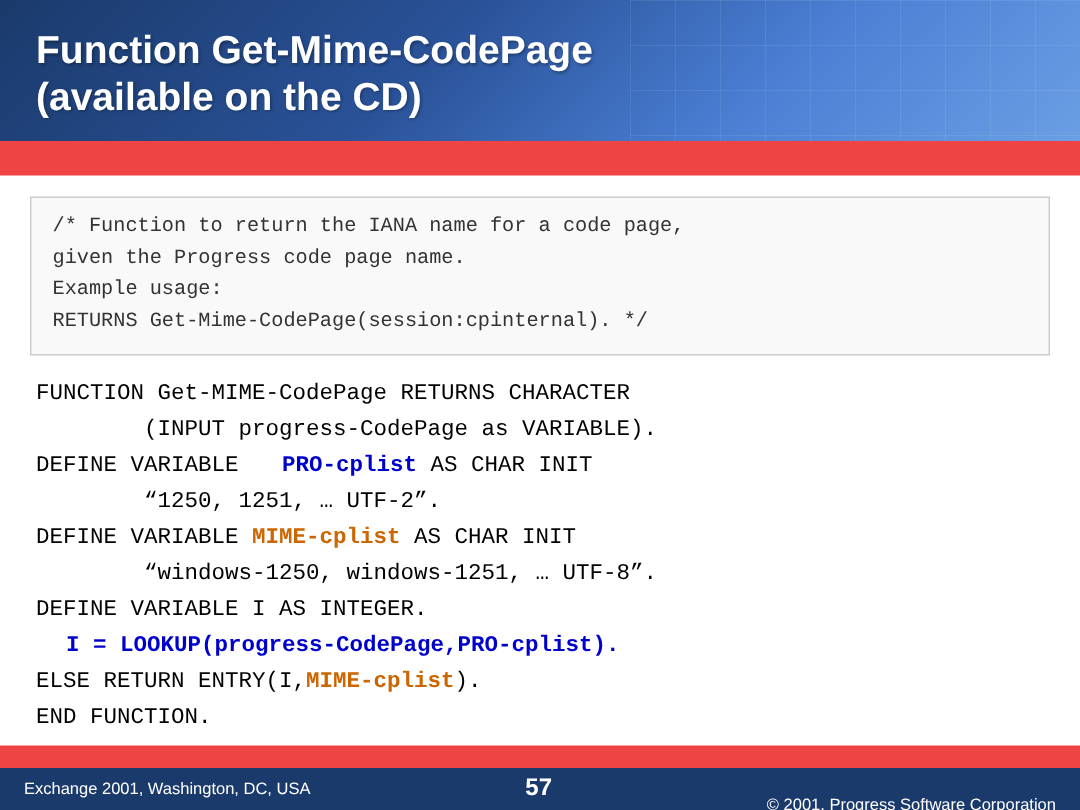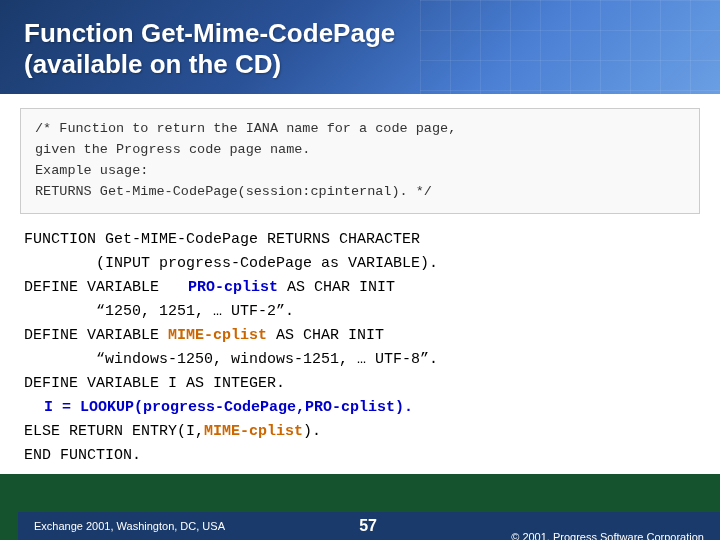--- a/index.html
+++ b/index.html
@@ -8,21 +8,21 @@
       height: 540px;
       background: #ffffff;
       font-family: Arial, sans-serif;
       overflow: hidden;
     }
 
     .slide {
       width: 720px;
       height: 540px;
       position: relative;
-      background: #14532d;
+      background: #ef4444;
     }
 
     
     .header {
       background: linear-gradient(135deg, #1a3a6b 0%, #2a5298 40%, #4a7fd4 70%, #6a9fe4 100%);
       padding: 18px 24px 14px 24px;
       position: relative;
       min-height: 90px;
     }
 
@@ -45,20 +45,21 @@
         linear-gradient(rgba(255,255,255,0.08) 1px, transparent 1px),
         linear-gradient(90deg, rgba(255,255,255,0.08) 1px, transparent 1px);
       background-size: 30px 30px;
       pointer-events: none;
     }
 
     
     .content {
       padding: 14px 20px 6px 20px;
       background: #ffffff;
+      margin-top: 23px;
     }
 
     
     .comment-block {
       border: 1px solid #cccccc;
       background: #f9f9f9;
       padding: 10px 14px;
       margin-bottom: 14px;
       font-family: 'Courier New', Courier, monospace;
       font-size: 13.5px;
@@ -87,21 +88,21 @@
 
     .highlight-orange {
       color: #cc6600;
       font-weight: bold;
     }
 
     
     .footer {
       position: absolute;
       bottom: 0;
-      left: 18px;
+      left: 0;
       right: 0;
       background: #1a3a6b;
       height: 28px;
       display: flex;
       align-items: center;
       justify-content: space-between;
       padding: 0 16px;
     }
 
     .footer-left {

